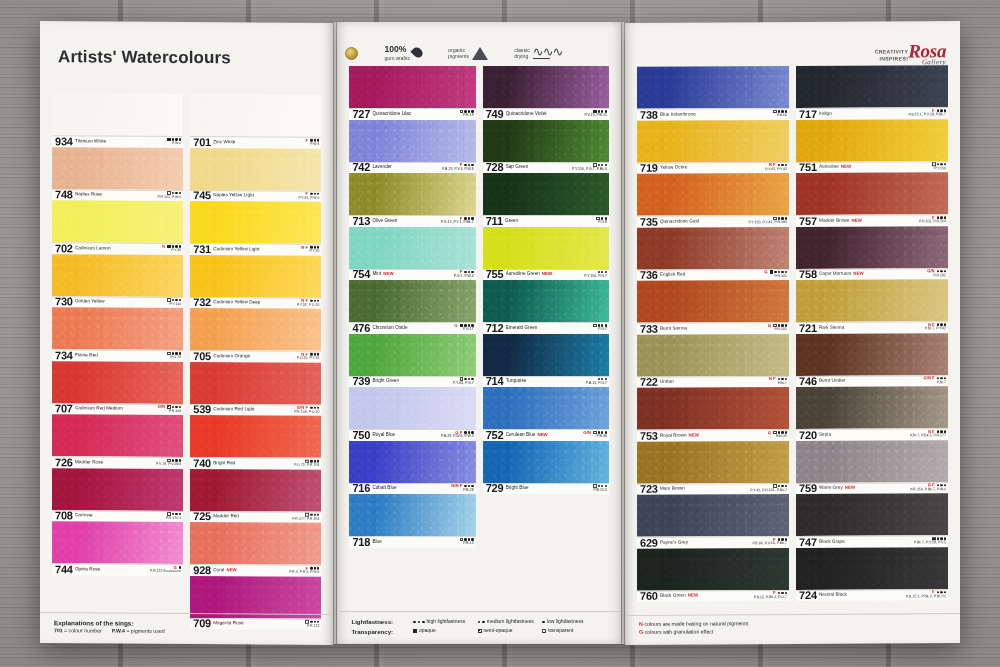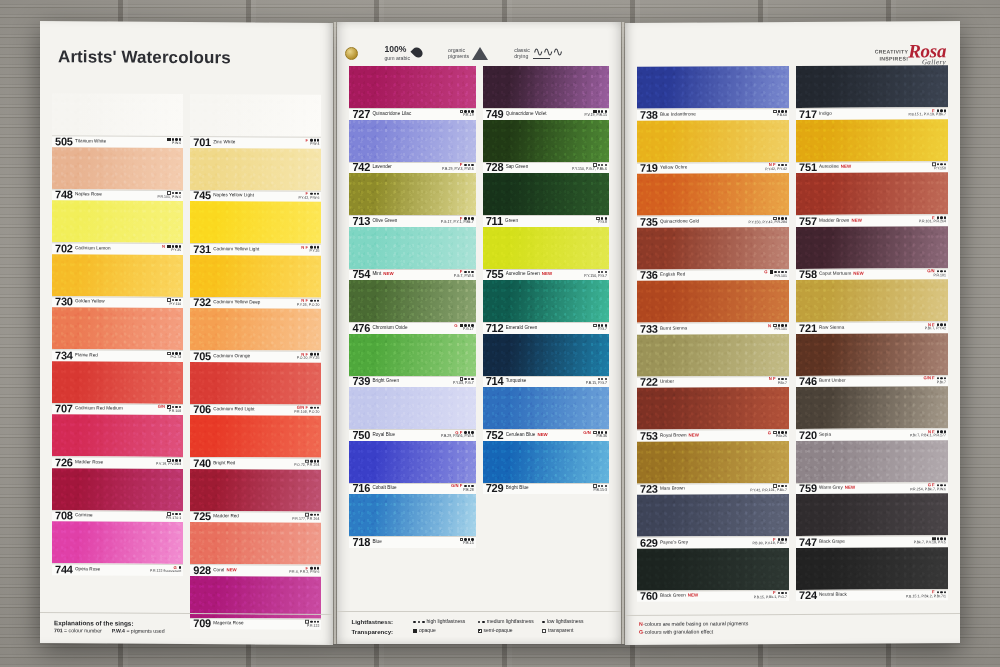--- a/index.html
+++ b/index.html
@@ -234,21 +234,21 @@
 <div id="sheet">
 
   <section class="panel panel-left">
     <div class="title">Artists' Watercolours</div>
     <div style="height:26px"></div>
     <div class="grid" id="grid-0">
         <div class="col">
           <div class="cell">
             <div class="chip" style="background:linear-gradient(100deg,#f6f5f1 0%,#f6f5f1 22%,#fbfaf7 100%)"></div>
             <div class="lbl">
-              <span class="num">505</span>
+              <span class="num">934</span>
               <span class="nm">Titanium White</span>
               <span class="marks">
                 <span class="m-row">
                   <span class="sq sq-op"></span>
                   <span class="dot"></span>
                   <span class="dot"></span>
                   <span class="dot"></span>
                 </span>
                 <span class="pg">P.W.6</span>
               </span>
@@ -460,21 +460,21 @@
                   <span class="dot"></span>
                   <span class="dot"></span>
                 </span>
                 <span class="pg">P.O.20, P.Y.35</span>
               </span>
             </div>
           </div>
           <div class="cell">
             <div class="chip" style="background:linear-gradient(100deg,#d93c35 0%,#d93c35 22%,#e4655b 100%)"></div>
             <div class="lbl">
-              <span class="num">706</span>
+              <span class="num">539</span>
               <span class="nm">Cadmium Red Light</span>
               <span class="marks">
                 <span class="m-row">
                   <span class="flag">G/N F</span>
                   <span class="dot"></span>
                   <span class="dot"></span>
                   <span class="dot"></span>
                 </span>
                 <span class="pg">P.R.108, P.O.20</span>
               </span>

